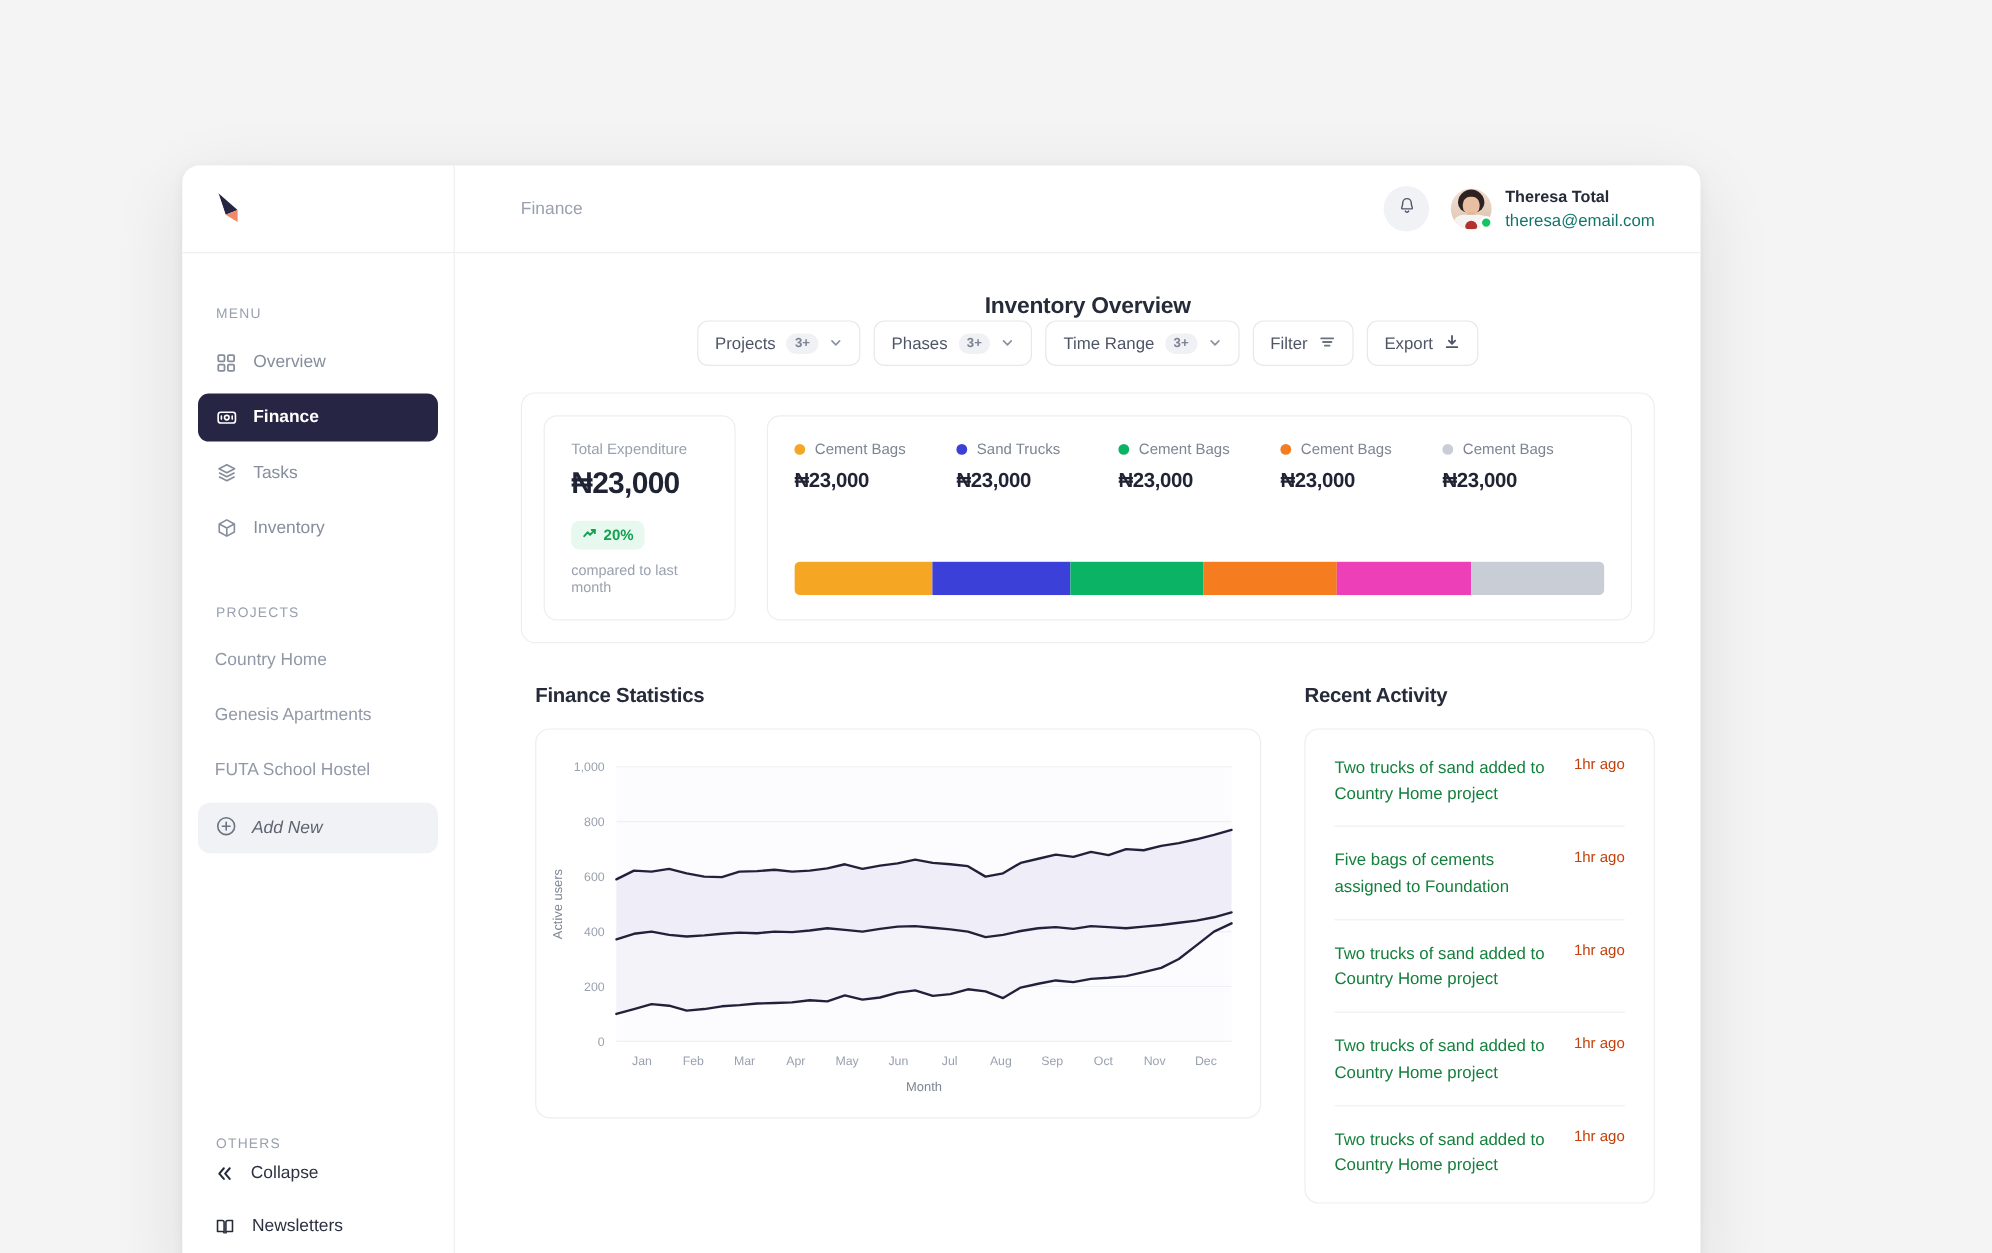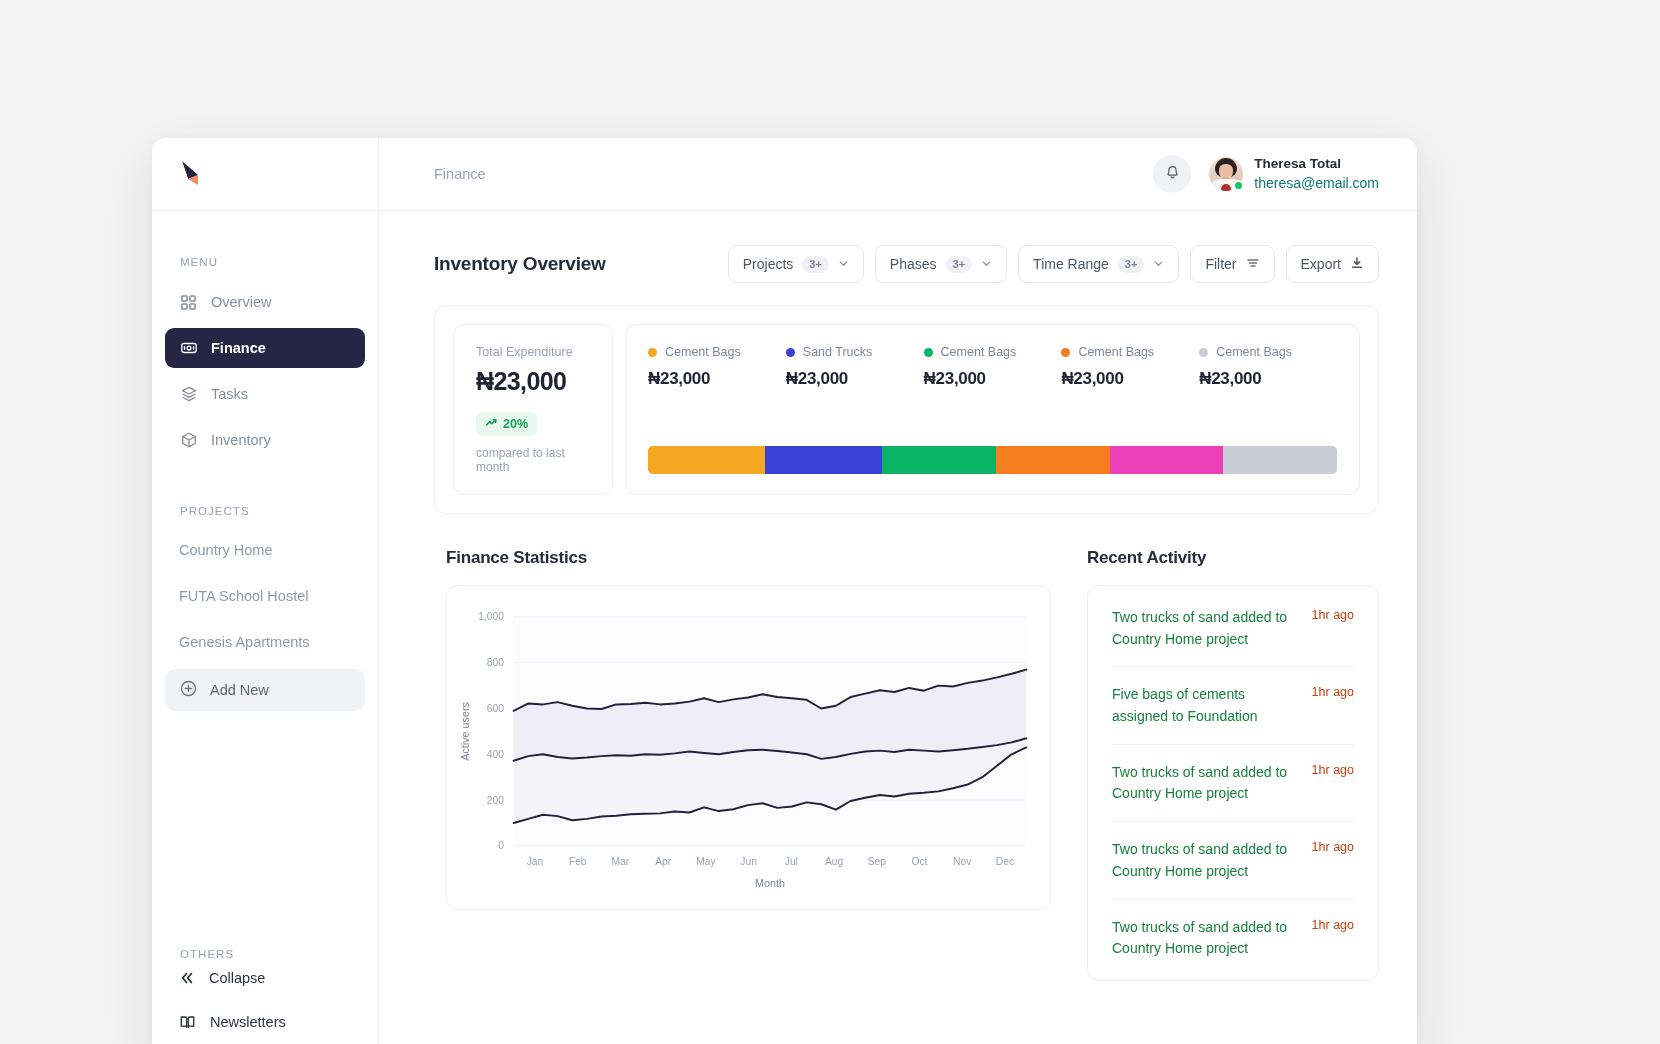--- a/index.html
+++ b/index.html
@@ -83,20 +83,21 @@
     align-items: center;
     gap: 12px;
     height: 42px;
     padding-left: 14px;
     margin: 2px -13px 0 -13px;
     border-radius: 10px;
     background: #f1f2f5;
     color: #5d6472;
     font-size: 14.5px;
     cursor: pointer;
+    font-style: italic;
   }
   .others-wrap { padding: 0 26px 0 26px; }
   .other-item {
     display: flex;
     gap: 14px;
     height: 40px;
     color: #2c3040;
     font-size: 14.5px;
     padding-left: 14px;
     margin: 0 -13px 4px -13px;
@@ -156,20 +157,21 @@
     width: 11px; height: 11px; border-radius: 50%;
     background: #15c463; border: 2px solid #fff;
   }
   .uname { font-size: 13.5px; font-weight: 700; color: #262b3a; line-height: 1.35; }
   .umail { font-size: 14px; color: #0f766e; line-height: 1.35; }
 
   .content { flex: 1; padding: 34px 38px 0 55px; overflow: hidden; }
   .row-title {
     display: flex; align-items: center; justify-content: space-between;
     margin-bottom: 22px;
+    flex-direction: column;
   }
   .h-title { font-size: 19px; font-weight: 700; color: #262b3a; letter-spacing: -0.2px; }
   .filters { display: flex; gap: 11px; }
   .fbtn {
     height: 38px;
     border: 1px solid #e6e8ec;
     border-radius: 9px;
     background: #fff;
     display: flex; align-items: center; gap: 9px;
     padding: 0 14px;
@@ -183,21 +185,21 @@
     font-size: 11px; font-weight: 600;
     border-radius: 20px; padding: 3px 7px; line-height: 1;
   }
 
   
   .ov-card {
     border: 1px solid #edeef1;
     border-radius: 12px;
     padding: 18px;
     display: flex;
-    gap: 12px;
+    gap: 26px;
     margin-bottom: 34px;
   }
   .exp-card {
     border: 1px solid #edeef1;
     border-radius: 11px;
     padding: 20px 22px;
     width: 160px;
     min-width: 160px;
   }
   .exp-label { font-size: 12.5px; color: #9aa1ae; margin-bottom: 8px; }
@@ -320,24 +322,24 @@
         </span>
         <span>Inventory</span>
       </div>
 
       <div class="section-label">PROJECTS</div>
 
       <div class="project-item">
         <span>Country Home</span>
       </div>
       <div class="project-item">
+        <span>Genesis Apartments</span>
+      </div>
+      <div class="project-item">
         <span>FUTA School Hostel</span>
-      </div>
-      <div class="project-item">
-        <span>Genesis Apartments</span>
       </div>
 
       <div class="add-new">
         <span class="nic">
           <svg width="19" height="19" viewBox="0 0 20 20" fill="none" stroke="#6b7280" stroke-width="1.4">
             <circle cx="10" cy="10" r="7.4"></circle>
               <path d="M10 6.6v6.8M6.6 10h6.8" stroke-linecap="round"></path>
           </svg>
         </span>
         <span>Add New</span>

